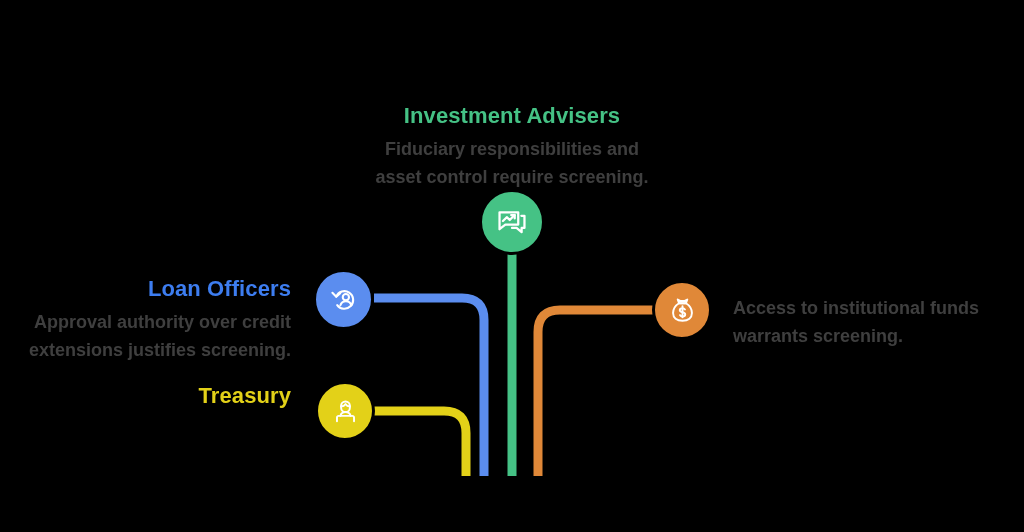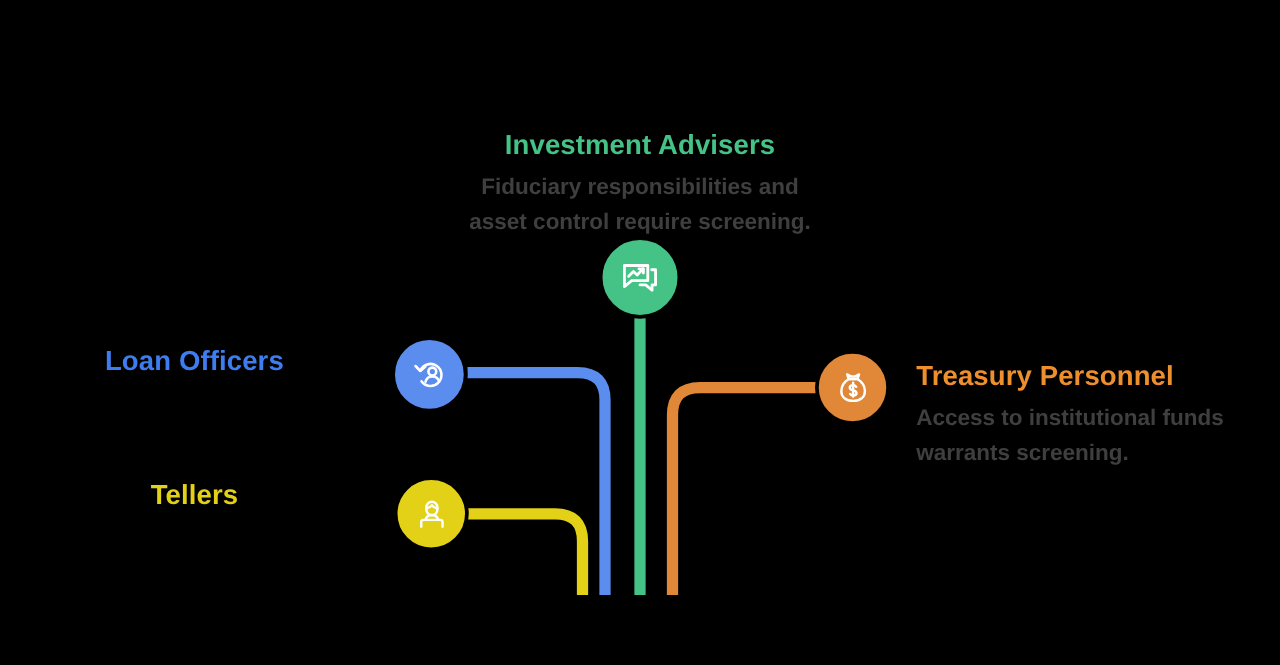--- a/index.html
+++ b/index.html
@@ -25,21 +25,21 @@
 
   .txt { position:absolute; }
   .title {
     font-size:22px; font-weight:bold; line-height:1.2;
     letter-spacing:0.1px;
   }
   .desc {
     font-size:18px; line-height:1.55; color:#3f3f3f; font-weight:bold;
     margin-top:7px;
   }
-  .right-al { text-align:center; }
+  .right-al { text-align:right; }
   .left-al  { text-align:left; }
   .center-al{ text-align:center; }
 </style>
 </head>
 <body>
 
 <div id="stage">
 
   <svg id="connectors" viewBox="0 0 1024 532" xmlns="http://www.w3.org/2000/svg">
 
@@ -64,50 +64,50 @@
         <path d="M18.6,7.6 h2.2 v8.6 h-2.0 v3.0 l-3.6,-3.0 h-3.2"></path>
         <polyline points="5.6,11.3 8.3,8.6 10.4,10.6 13.8,7.1"></polyline>
         <polyline points="11.4,7.1 13.9,7.1 13.9,9.5"></polyline>
       </svg>
     </div>
   </div>
 
   <div class="node">
     <div class="txt right-al" style="left:20px; top:276px; width:271px;">
       <div class="title" style="color:#3d7df0;">Loan Officers</div>
+      <div class="desc">Approval authority over credit extensions justifies screening.</div>
     </div>
 
     <div class="badge" style="left:313px; top:269px; width:61px; height:61px; background:#5b8def;">
       <svg width="32" height="32" viewBox="0 0 24 24" fill="none" stroke="#ffffff" stroke-width="1.55" stroke-linecap="round" stroke-linejoin="round">
         <path d="M6.2,9.4 A6.6,6.6 0 1 1 6.9,15.8"></path>
         <polyline points="3.3,6.6 6.2,9.6 9.2,6.9"></polyline>
         <circle cx="13.4" cy="9.9" r="2.35"></circle>
         <path d="M9.3,16.0 a4.25,4.25 0 0 1 8.2,0"></path>
       </svg>
     </div>
   </div>
 
   <div class="node">
     <div class="txt right-al" style="left:20px; top:383px; width:271px;">
-      <div class="title" style="color:#e3d118;">Tellers</div>
+      <div class="title" style="color:#e3d118;">Treasury</div>
     </div>
 
     <div class="badge" style="left:315px; top:381px; width:60px; height:60px; background:#e3d118;">
       <svg width="31" height="31" viewBox="0 0 24 24" fill="none" stroke="#ffffff" stroke-width="1.5" stroke-linecap="round" stroke-linejoin="round">
         <path d="M8.6,7.6 a3.4,3.4 0 0 1 6.8,0 v1.5 a3.4,3.4 0 0 1 -6.8,0 z"></path>
         <path d="M8.6,7.9 c1.3,0.4 2.5,-0.5 3.4,-1.6 c0.9,1.1 2.1,2.0 3.4,1.6"></path>
         <path d="M8.0,15.4 c0.5,-1.8 2.0,-3.0 4.0,-3.0 c2.0,0 3.5,1.2 4.0,3.0"></path>
         <path d="M5.4,19.6 v-2.9 a1.3,1.3 0 0 1 1.3,-1.3 h10.6 a1.3,1.3 0 0 1 1.3,1.3 v2.9"></path>
       </svg>
     </div>
   </div>
 
   <div class="node">
     <div class="txt left-al" style="left:733px; top:288px; width:271px;">
-      <div class="title" style="color:#ee8f2e;">Treasury Personnel</div>
       <div class="desc">Access to institutional funds warrants screening.</div>
     </div>
 
     <div class="badge" style="left:652px; top:280px; width:60px; height:60px; background:#e08838;">
       <svg width="31" height="31" viewBox="0 0 24 24" fill="none" stroke="#ffffff" stroke-width="1.5" stroke-linecap="round" stroke-linejoin="round">
         <path d="M9.3,6.4 l-1.0,-2.9 l2.3,1.2 h2.8 l2.3,-1.2 l-1.0,2.9 z"></path>
         <path d="M9.3,6.4 c-2.4,1.5 -4.6,4.3 -4.6,7.6 c0,3.6 2.8,5.9 7.3,5.9 c4.5,0 7.3,-2.3 7.3,-5.9 c0,-3.3 -2.2,-6.1 -4.6,-7.6 z"></path>
         <path d="M13.9,11.2 a2.2,2.2 0 0 0 -1.9,-1.0 c-1.2,0 -2.1,0.7 -2.1,1.6 c0,2.2 4.2,1.0 4.2,3.2 c0,0.9 -0.9,1.6 -2.1,1.6 a2.2,2.2 0 0 1 -1.9,-1.0"></path>
         <line x1="12" y1="8.6" x2="12" y2="17.2"></line>
       </svg>

